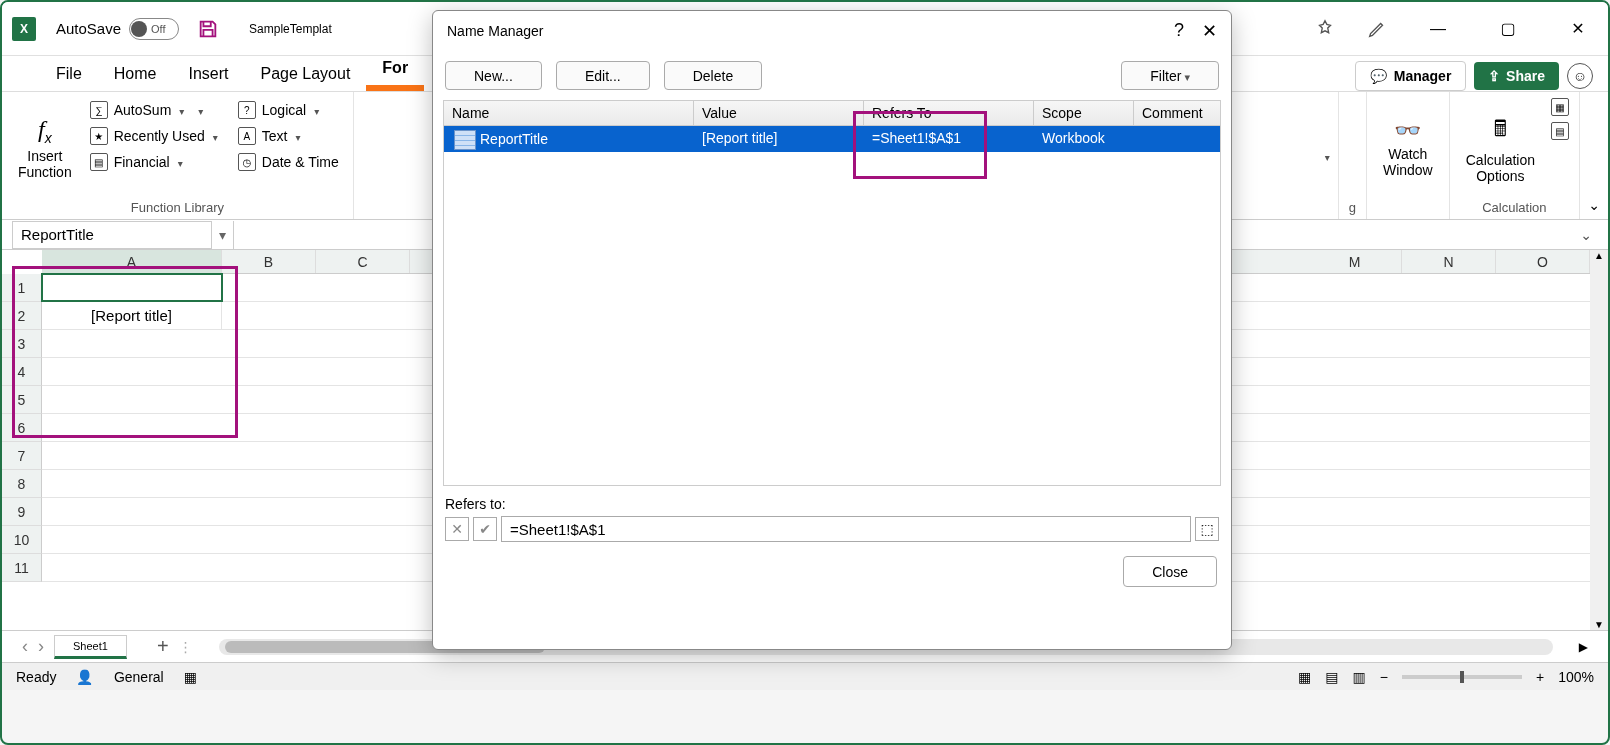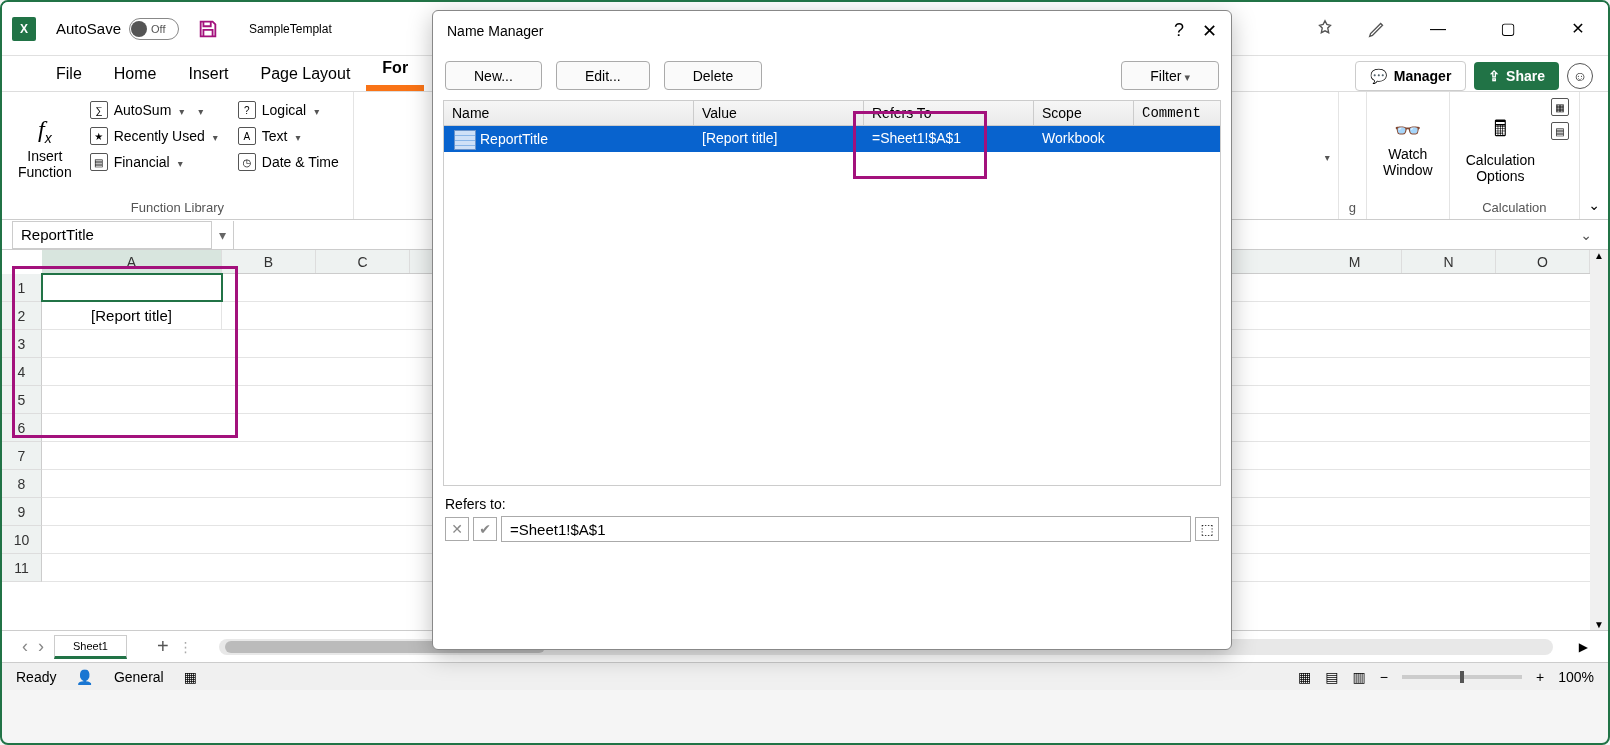--- a/index.html
+++ b/index.html
@@ -324,21 +324,21 @@
     <div class="dlg-btn"><span>New...</span></div>
     <div class="dlg-btn"><span>Edit...</span></div>
     <div class="dlg-btn"><span>Delete</span></div>
     <div class="dlg-btn filter dd"><span>Filter</span></div>
   </div>
   <div class="nm-list-header">
     <div class="nm-col" style="width:250px;">Name</div>
     <div class="nm-col" style="width:170px;">Value</div>
     <div class="nm-col" style="width:170px;">Refers To</div>
     <div class="nm-col" style="width:100px;">Scope</div>
-    <div class="nm-col" style="flex:1; border-right:none;font-family:Liberation Mono, monospace;">Comment</div>
+    <div class="nm-col" style="flex:1; border-right:none;">Comment</div>
   </div>
   <div class="nm-list">
     <div class="nm-row">
       <div class="nm-col" style="width:250px; display:flex; align-items:center;">
         <span class="nm-icon"></span>
         <span>ReportTitle</span>
       </div>
       <div class="nm-col" style="width:170px;">[Report title]</div>
       <div class="nm-col" style="width:170px;">=Sheet1!$A$1</div>
       <div class="nm-col" style="width:100px;">Workbook</div>
@@ -349,15 +349,18 @@
   </div>
   <div class="nm-refersto">
     <span>Refers to:</span>
   </div>
   <div class="nm-refrow">
     <div class="sq">✕</div>
     <div class="sq">✔</div>
     <input class="nm-refinput" value="=Sheet1!$A$1" style="">
     <div class="nm-collapse">⬚</div>
   </div>
+  <div class="nm-footer">
+    <div class="nm-close"><span>Close</span></div>
+  </div>
 
   <div class="hl" style="left:420px; top:100px; width:134px; height:68px;"></div>
 </div>
 
 </body></html>

